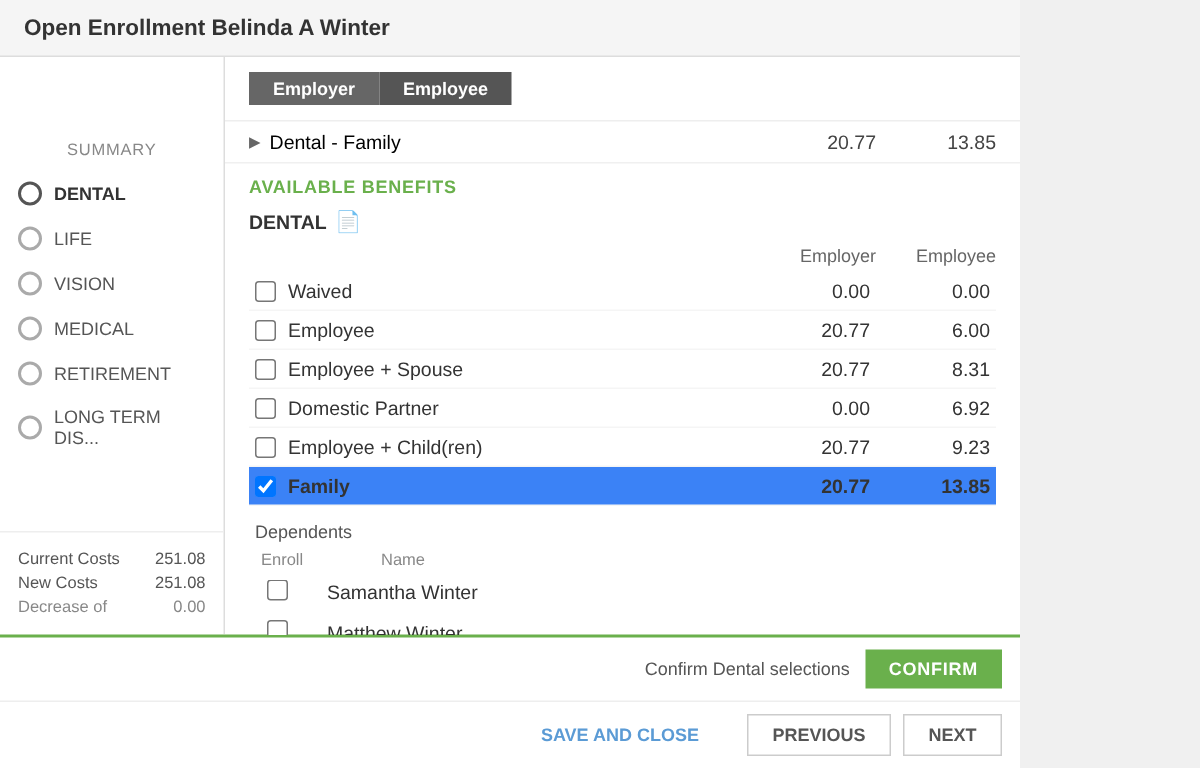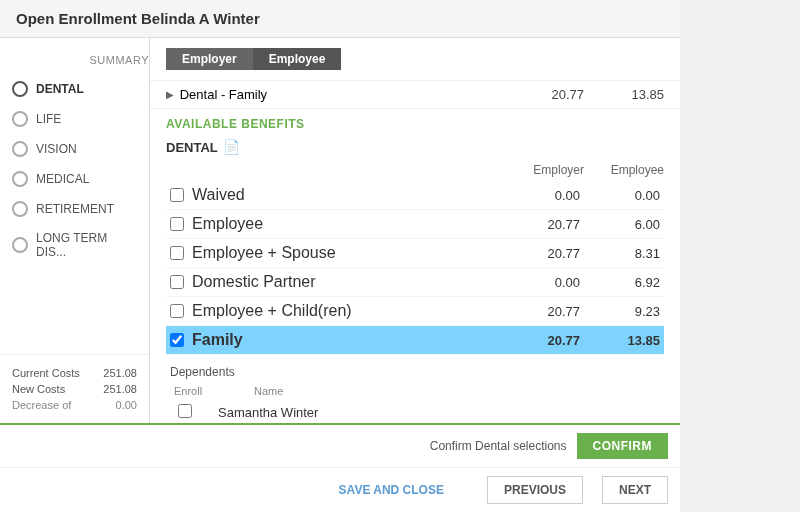--- a/index.html
+++ b/index.html
@@ -32,25 +32,26 @@
     .sidebar {
       width: 150px;
       border-right: 1px solid #ddd;
       background: #fff;
       display: flex;
       flex-direction: column;
       padding-top: 10px;
     }
 
     .sidebar-summary {
-      text-align: right;
+      text-align: center;
       font-size: 11px;
       color: #888;
       padding: 6px 0 8px;
       letter-spacing: 0.5px;
+      margin-top: 40px;
     }
 
     .sidebar-item {
       display: flex;
       align-items: center;
       padding: 7px 10px 7px 12px;
       cursor: pointer;
       color: #555;
       font-size: 12px;
       font-weight: 500;
@@ -224,34 +225,34 @@
     }
 
     .benefit-option-row {
       display: flex;
       align-items: center;
       padding: 5px 4px;
       border-bottom: 1px solid #f5f5f5;
     }
 
     .benefit-option-row.selected {
-      background: #7dd3fc;
+      background: #3b82f6;
       font-weight: bold;
     }
 
     .benefit-option-row input[type="checkbox"] {
       margin-right: 8px;
       width: 14px;
       height: 14px;
       flex-shrink: 0;
     }
 
     .benefit-option-name {
       flex: 1;
-      font-size: 16px;
+      font-size: 13px;
       color: #333;
     }
 
     .benefit-option-row.selected .benefit-option-name {
       font-weight: bold;
     }
 
     .benefit-val {
       width: 80px;
       text-align: right;
@@ -340,21 +341,21 @@
       font-weight: bold;
       cursor: pointer;
       letter-spacing: 0.5px;
     }
 
     .footer-buttons {
       display: flex;
       align-items: center;
       justify-content: flex-end;
       padding: 8px 12px;
-      gap: 19px;
+      gap: 8px;
     }
 
     .footer-btn {
       padding: 6px 16px;
       font-size: 12px;
       font-weight: bold;
       cursor: pointer;
       border: none;
     }
 

